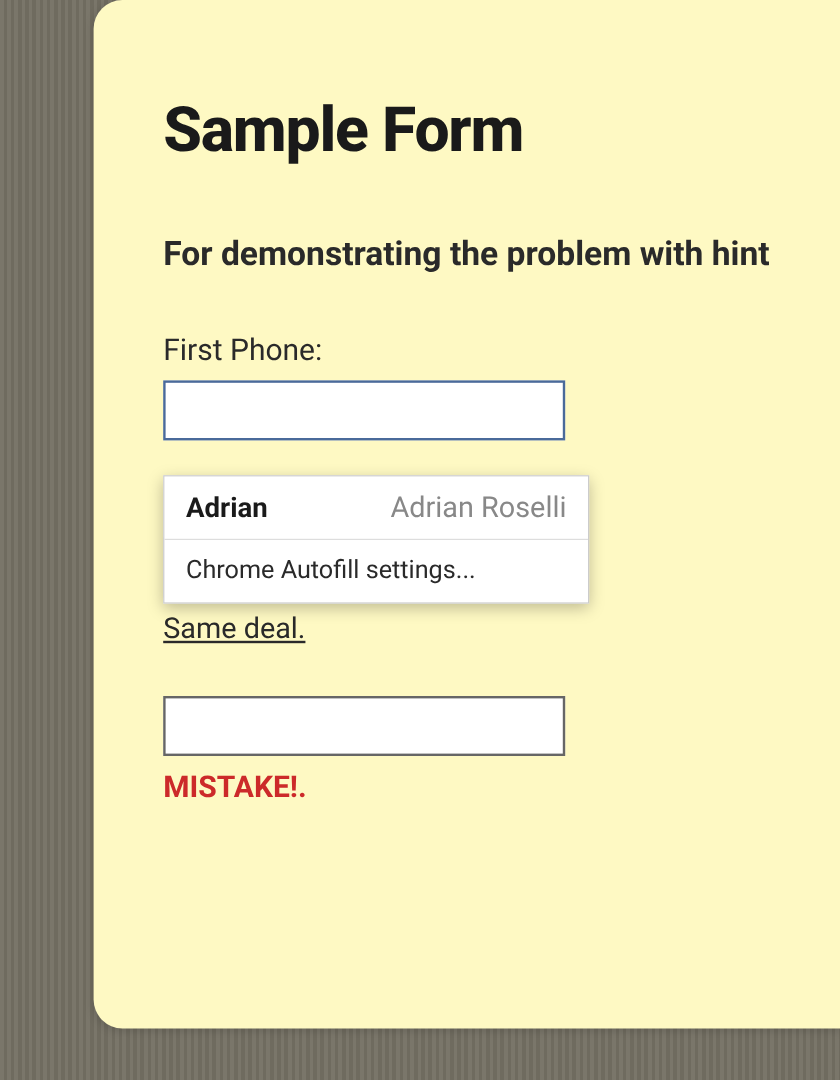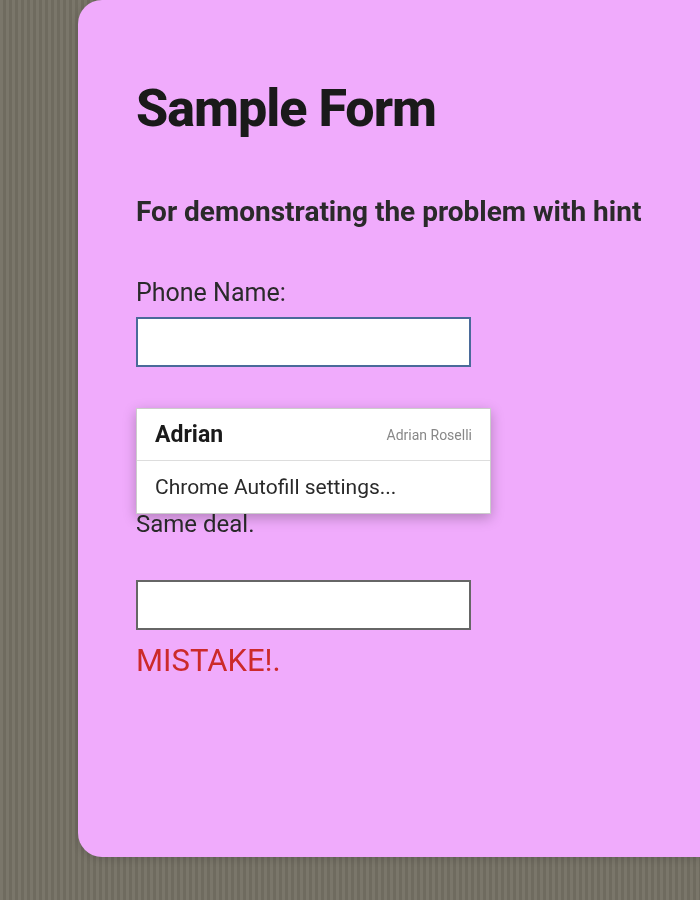--- a/index.html
+++ b/index.html
@@ -20,21 +20,21 @@
       height: 900px;
       overflow: hidden;
       position: relative;
     }
     .card {
       position: absolute;
       top: 0;
       left: 78px;
       right: 0;
       bottom: 43px;
-      background: #f0abfc;
+      background: #fef9c3;
       border-radius: 24px 0 0 24px;
       padding: 78px 0 0 58px;
       box-shadow: 0 2px 8px rgba(0,0,0,0.15);
     }
     .title {
       font-size: 52px;
       font-weight: 800;
       color: #1a1a1a;
       letter-spacing: -1px;
       margin-bottom: 56px;
@@ -61,37 +61,38 @@
       display: block;
     }
     .text-input.focused {
       border: 2px solid #4a6a9a;
       outline: none;
     }
     .hint {
       font-size: 24px;
       color: #2a2a2a;
       margin-top: 12px;
+      text-decoration: underline;
     }
     .error {
-      font-size: 31px;
+      font-size: 25px;
       color: #cc2a2a;
       margin-top: 12px;
-      font-weight: 400;
+      font-weight: 700;
     }
     .field-group {
       margin-bottom: 42px;
       position: relative;
     }
     .field-group-last {
       margin-top: 8px;
     }
     .autofill-dropdown {
       position: absolute;
-      top: 408px;
+      top: 396px;
       left: 136px;
       width: 355px;
       background: #fff;
       border: 1px solid #ccc;
       box-shadow: 0 4px 12px rgba(0,0,0,0.25);
       z-index: 10;
     }
     .autofill-row {
       display: flex;
       justify-content: space-between;
@@ -102,21 +103,21 @@
     }
     .autofill-row:last-child {
       border-bottom: none;
     }
     .autofill-primary {
       font-size: 23px;
       font-weight: 700;
       color: #1a1a1a;
     }
     .autofill-secondary {
-      font-size: 14px;
+      font-size: 24px;
       color: #888;
       text-align: center;
     }
     .autofill-settings {
       font-size: 21px;
       color: #2a2a2a;
       padding: 14px 18px;
       cursor: pointer;
     }
     .partially-hidden-label {
@@ -125,21 +126,21 @@
     }
   </style>
 </head>
 <body>
 
 <div class="card">
   <h1 class="title">Sample Form</h1>
   <p class="subtitle">For demonstrating the problem with hint</p>
 
   <div class="field-group">
-    <label class="field-label">Phone Name:</label>
+    <label class="field-label">First Phone:</label>
     <input type="text" class="text-input focused" value="" style="">
   </div>
 
   <div class="field-group field-group-last">
     <label class="field-label partially-hidden-label">Last Name:</label>
     <input type="text" class="text-input" value="" style="">
     <div class="hint">Same deal.</div>
   </div>
 
   <div class="field-group" style="margin-top: 38px;">

